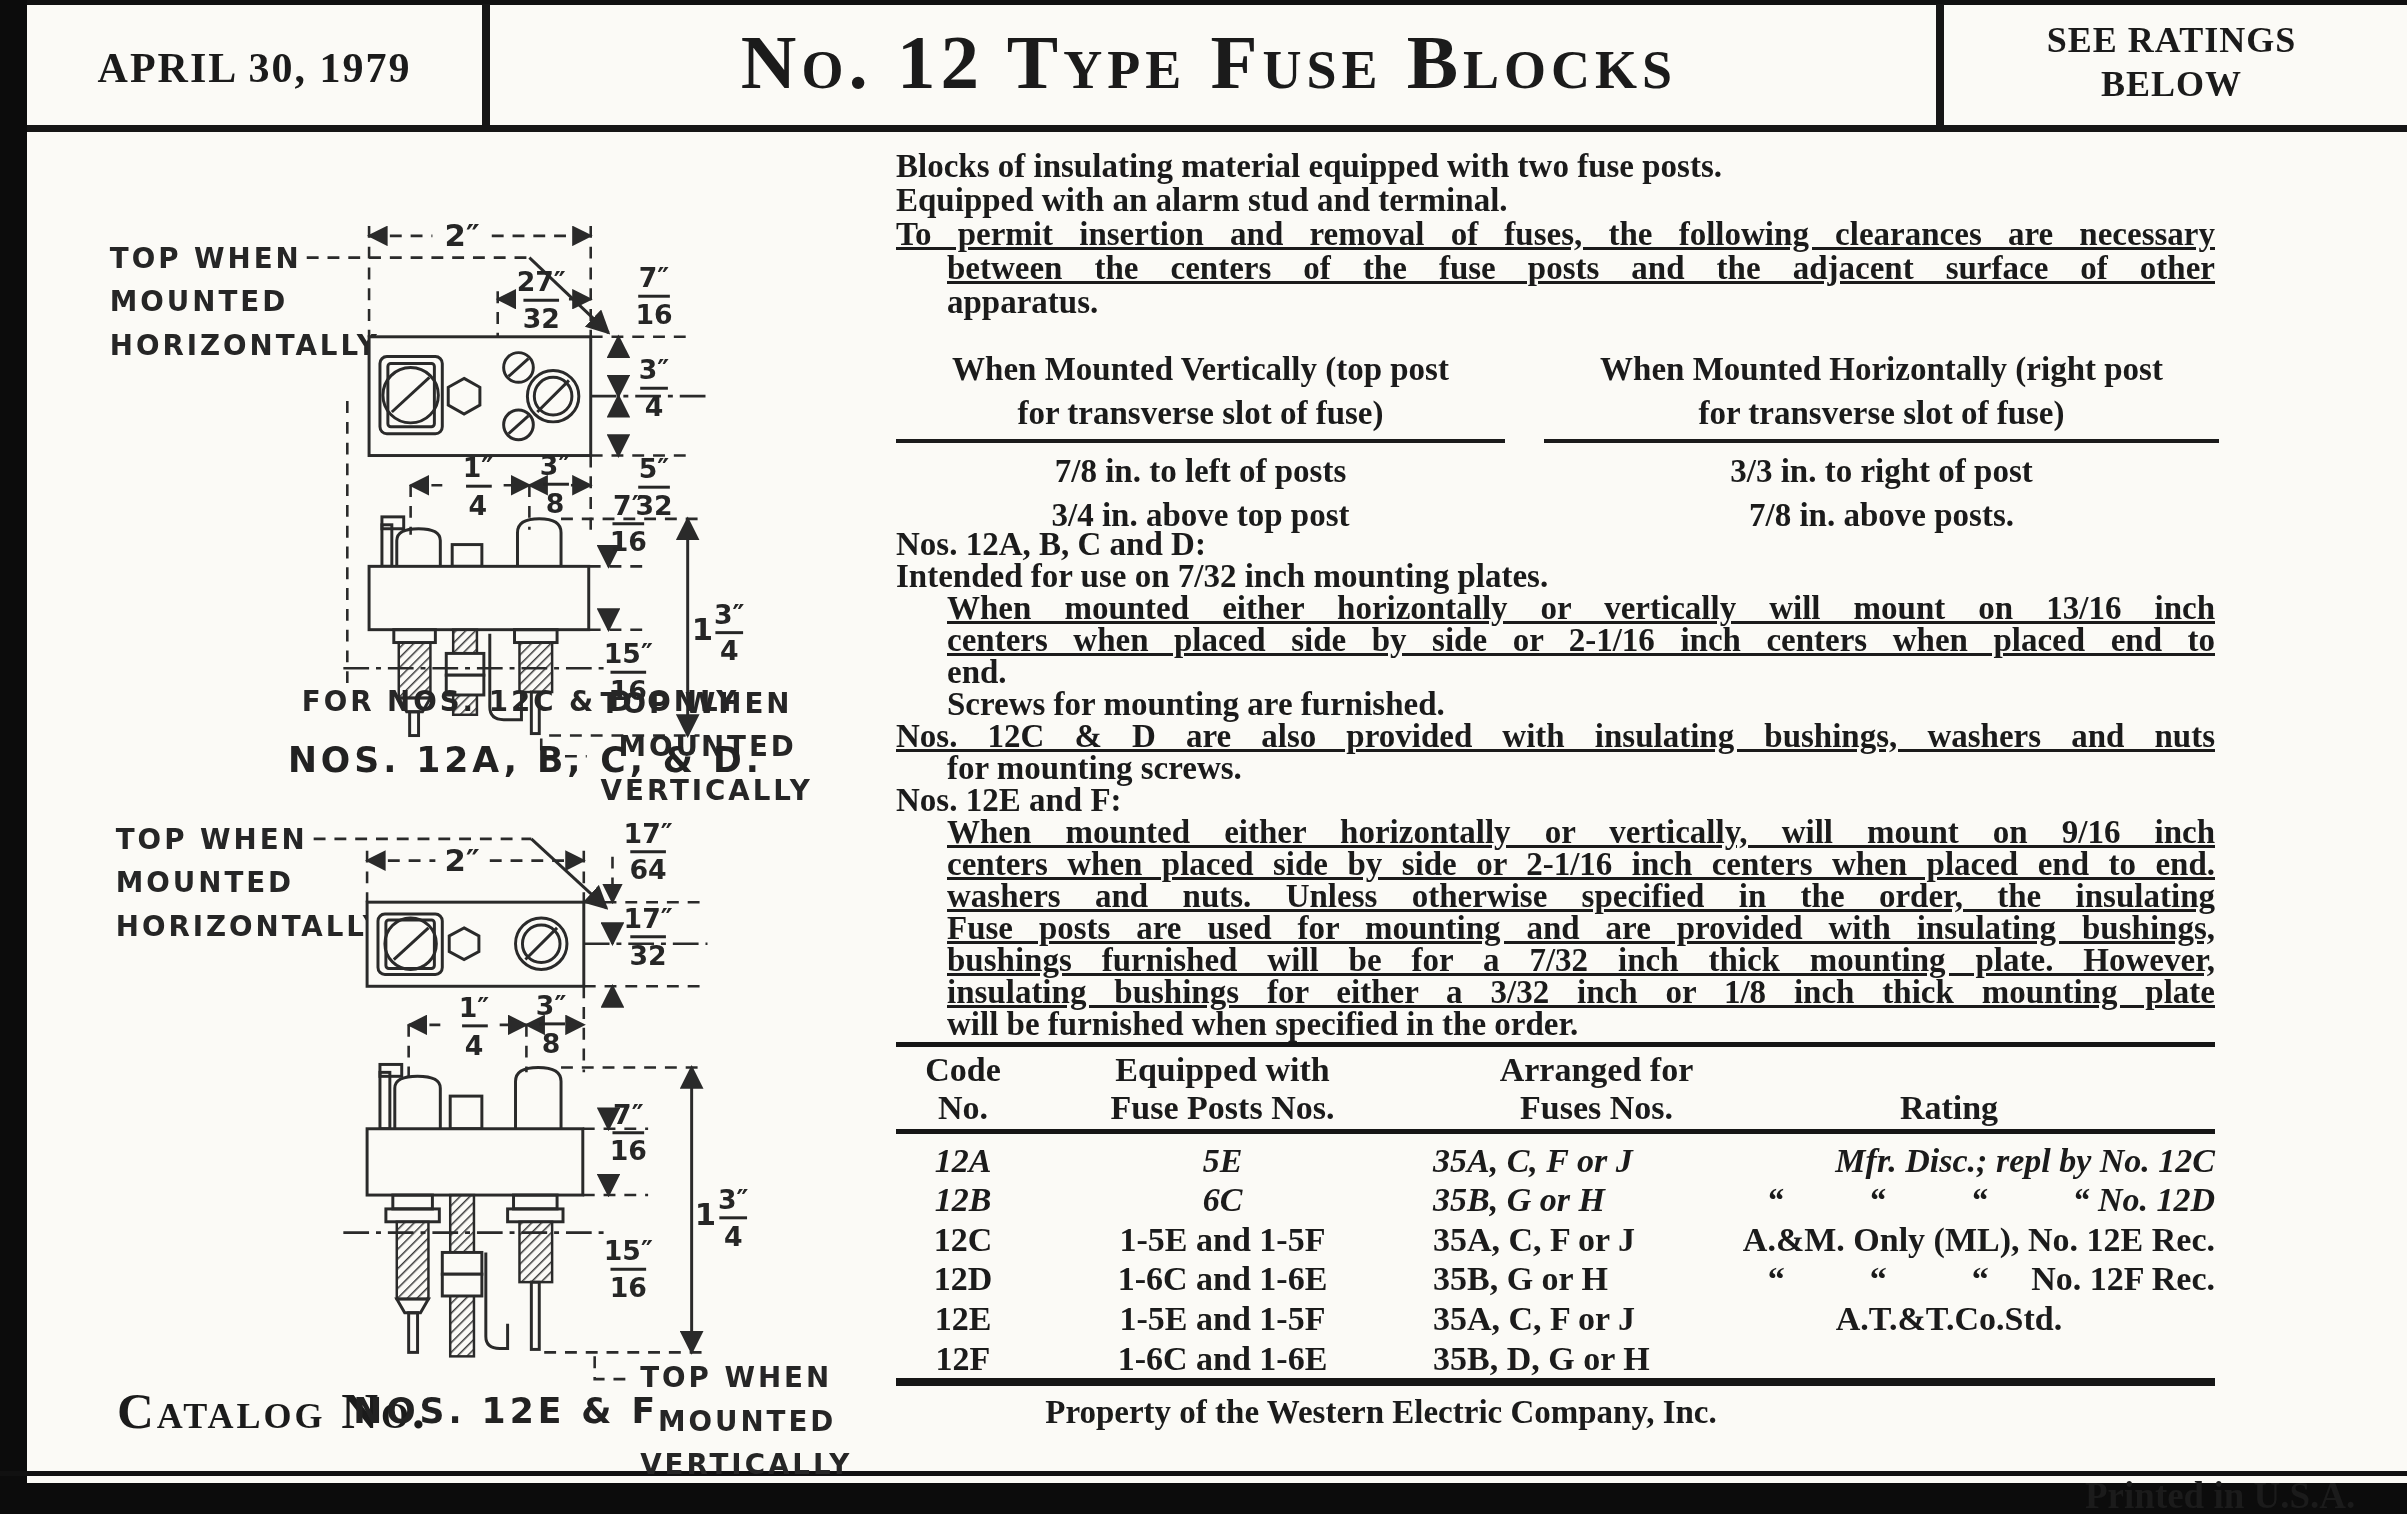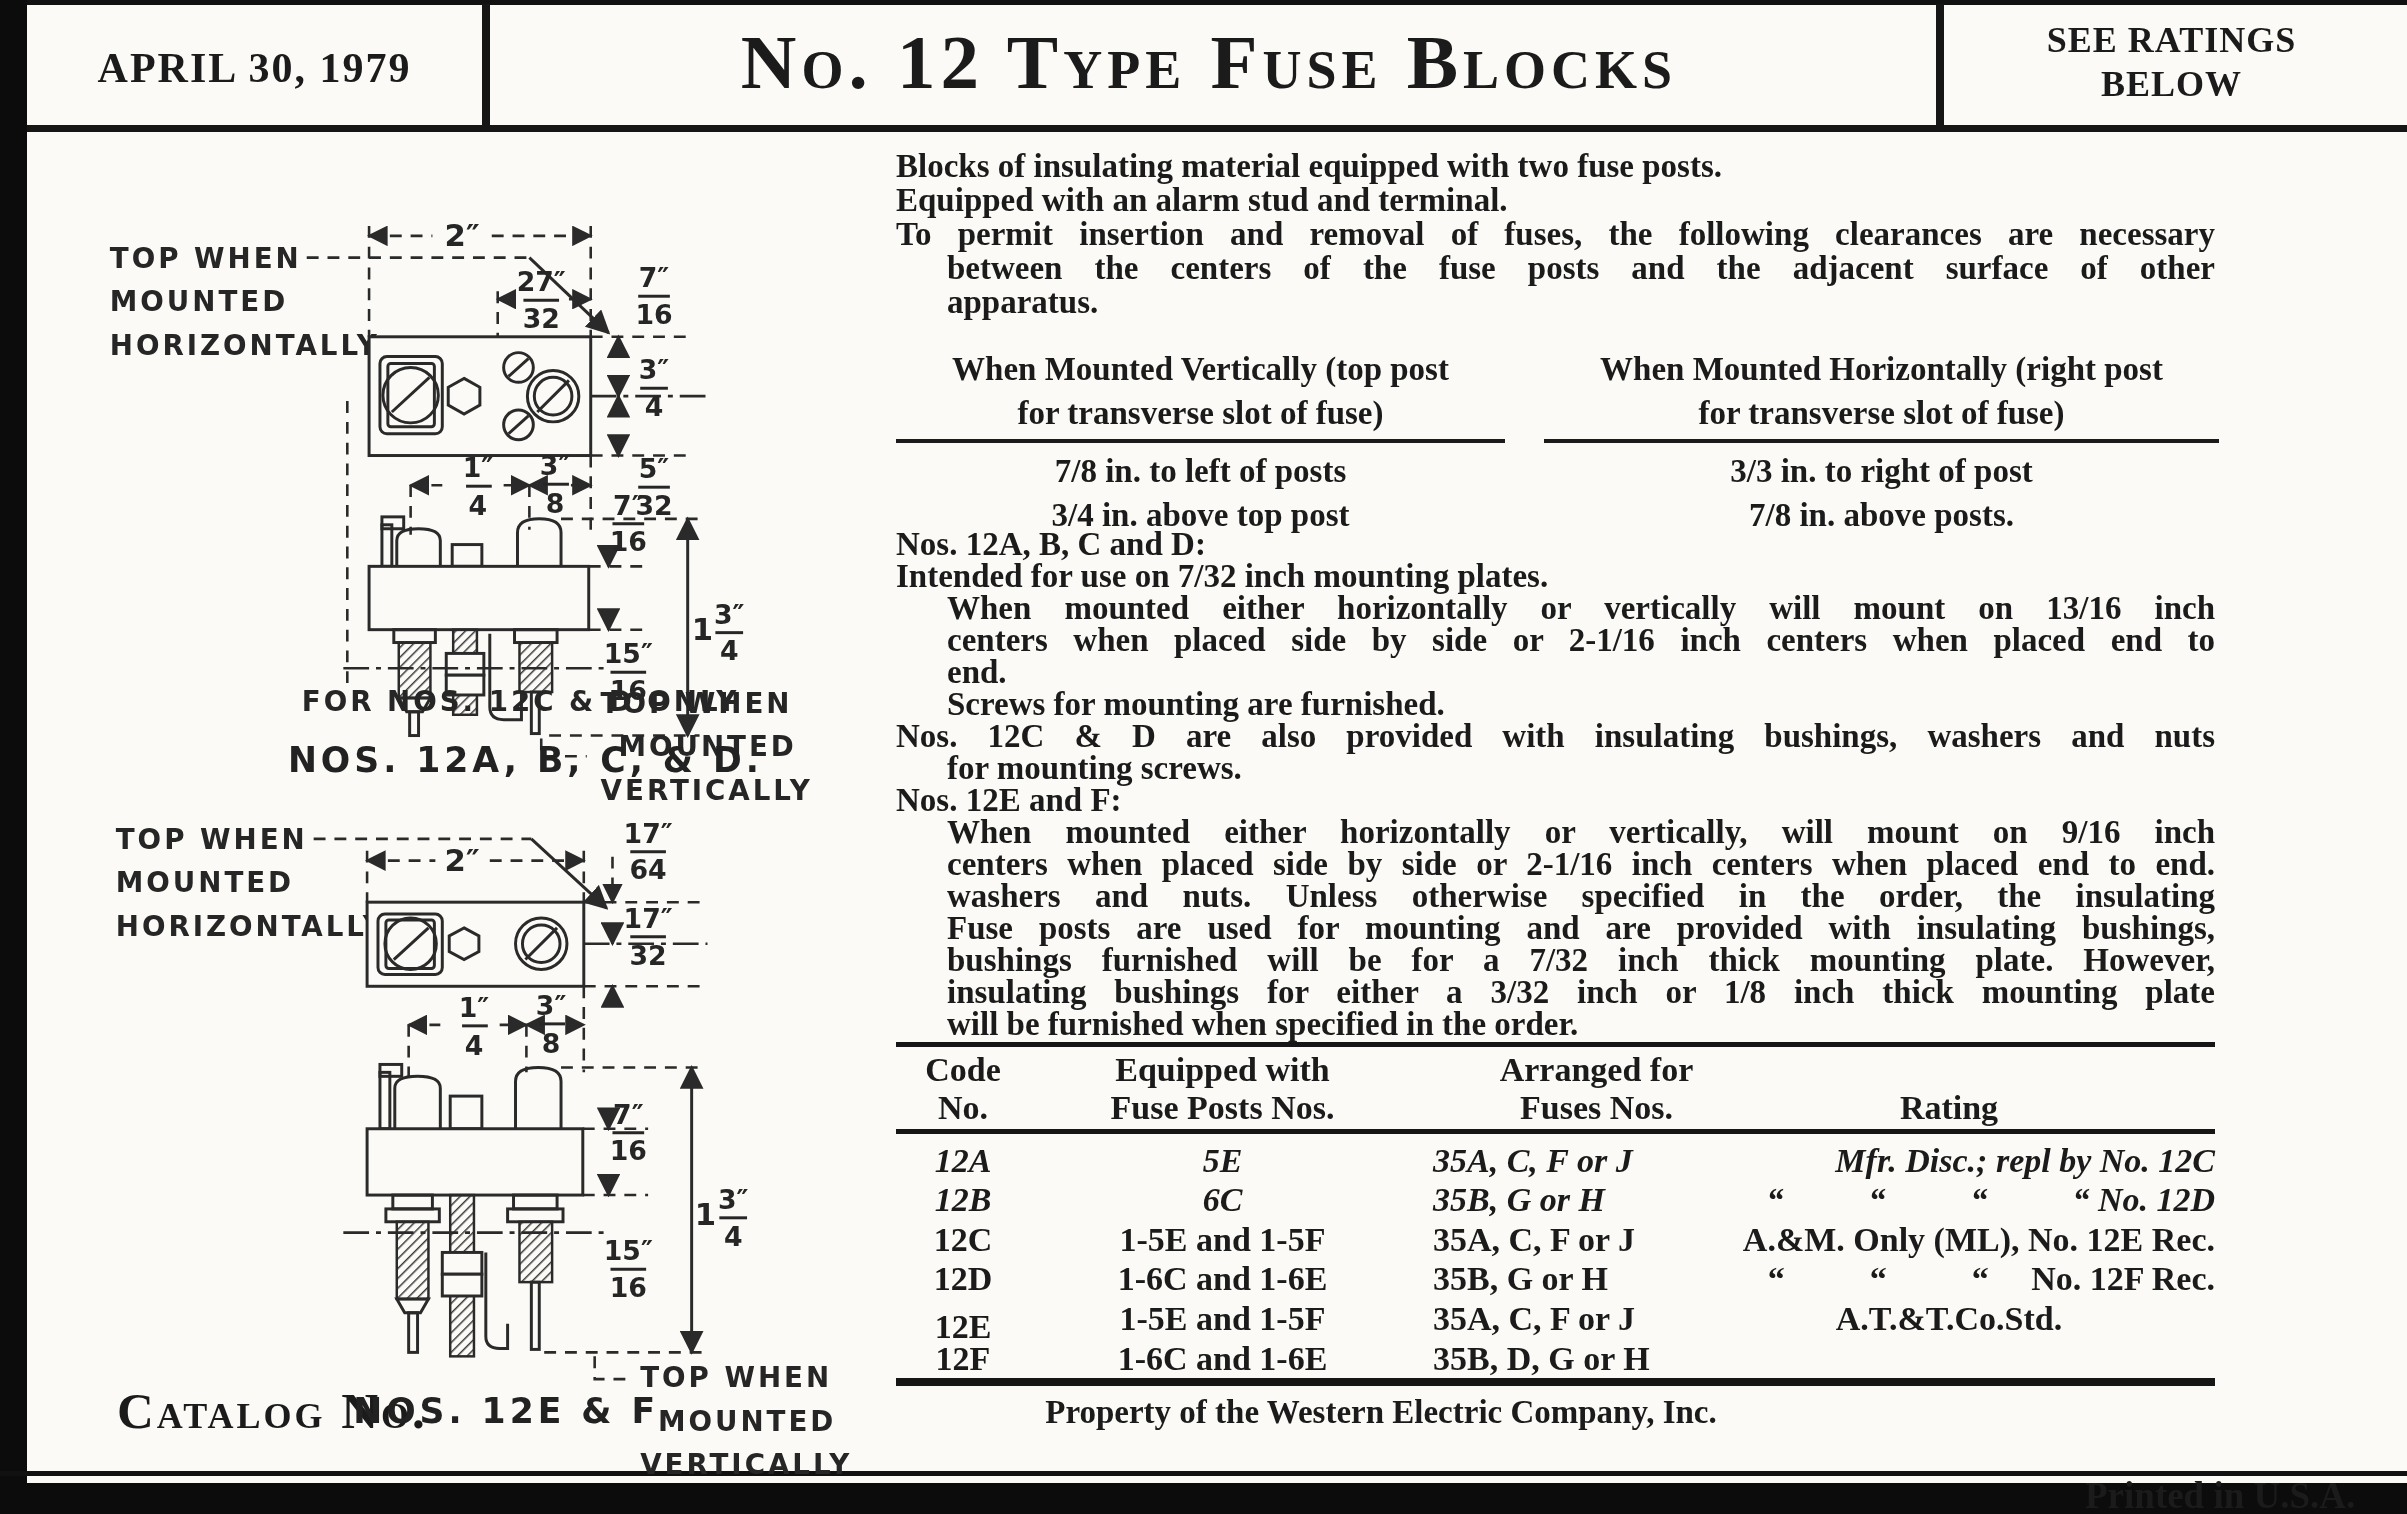--- a/index.html
+++ b/index.html
@@ -17,21 +17,21 @@
   .date{left:28px;top:44px;width:453px;text-align:center;font-size:42px;font-weight:bold;letter-spacing:2px;}
   .title{left:482px;top:18px;width:1454px;text-align:center;font-size:77px;font-weight:bold;
          font-variant:small-caps;letter-spacing:5px;}
   .ratings{left:1936px;top:18px;width:471px;text-align:center;font-size:36px;font-weight:bold;line-height:44px;letter-spacing:1px;}
   
   .col{left:896px;width:1319px;font-size:33px;font-weight:bold;line-height:34px;}
   .intro{top:149px;}
   .mainb{top:528px;line-height:32px;}
   .line{white-space:normal;}
   .ind{padding-left:51px;}
-  .j{text-align:justify;text-align-last:justify;}
+  .j{text-align:justify;text-align-last:justify;text-decoration:underline;}
   
   .clr{top:347px;font-size:33px;font-weight:bold;}
   .clr-col{position:absolute;text-align:center;line-height:44px;}
   .clr-left{left:0px;width:609px;}
   .clr-right{left:648px;width:675px;}
   .clr-rule{height:4px;background:#1b1b1b;margin:4px 0 6px 0;}
   
   .tbl-topline{left:896px;top:1042px;width:1319px;height:5px;background:#161616;}
   .tbl-midline{left:896px;top:1129px;width:1319px;height:5px;background:#161616;}
   .tbl-botline{left:896px;top:1378px;width:1319px;height:8px;background:#161616;}
@@ -153,21 +153,21 @@
   <div class="abs td c-code" style="top:1220px;text-align:center;">12C</div>
   <div class="abs td c-eq" style="top:1220px;">1-5E and 1-5F</div>
   <div class="abs td c-ar" style="top:1220px;">35A, C, F or J</div>
   <div class="abs td c-ra ra-r" style="top:1220px;">A.&amp;M. Only (ML), No. 12E Rec.</div>
 
   <div class="abs td c-code" style="top:1259px;text-align:center;">12D</div>
   <div class="abs td c-eq" style="top:1259px;">1-6C and 1-6E</div>
   <div class="abs td c-ar" style="top:1259px;">35B, G or H</div>
   <div class="abs td c-ra ra-r" style="top:1259px;">“          “          “     No. 12F Rec.</div>
 
-  <div class="abs td c-code" style="top:1299px;text-align:center;margin-top:8px;">12E</div>
+  <div class="abs td c-code" style="top:1299px;text-align:center;">12E</div>
   <div class="abs td c-eq" style="top:1299px;">1-5E and 1-5F</div>
   <div class="abs td c-ar" style="top:1299px;">35A, C, F or J</div>
   <div class="abs td c-ra ra-c" style="top:1299px;">A.T.&amp;T.Co.Std.</div>
 
   <div class="abs td c-code" style="top:1339px;text-align:center;">12F</div>
   <div class="abs td c-eq" style="top:1339px;">1-6C and 1-6E</div>
   <div class="abs td c-ar" style="top:1339px;">35B, D, G or H</div>
 
   <div class="abs tbl-botline"></div>
 

